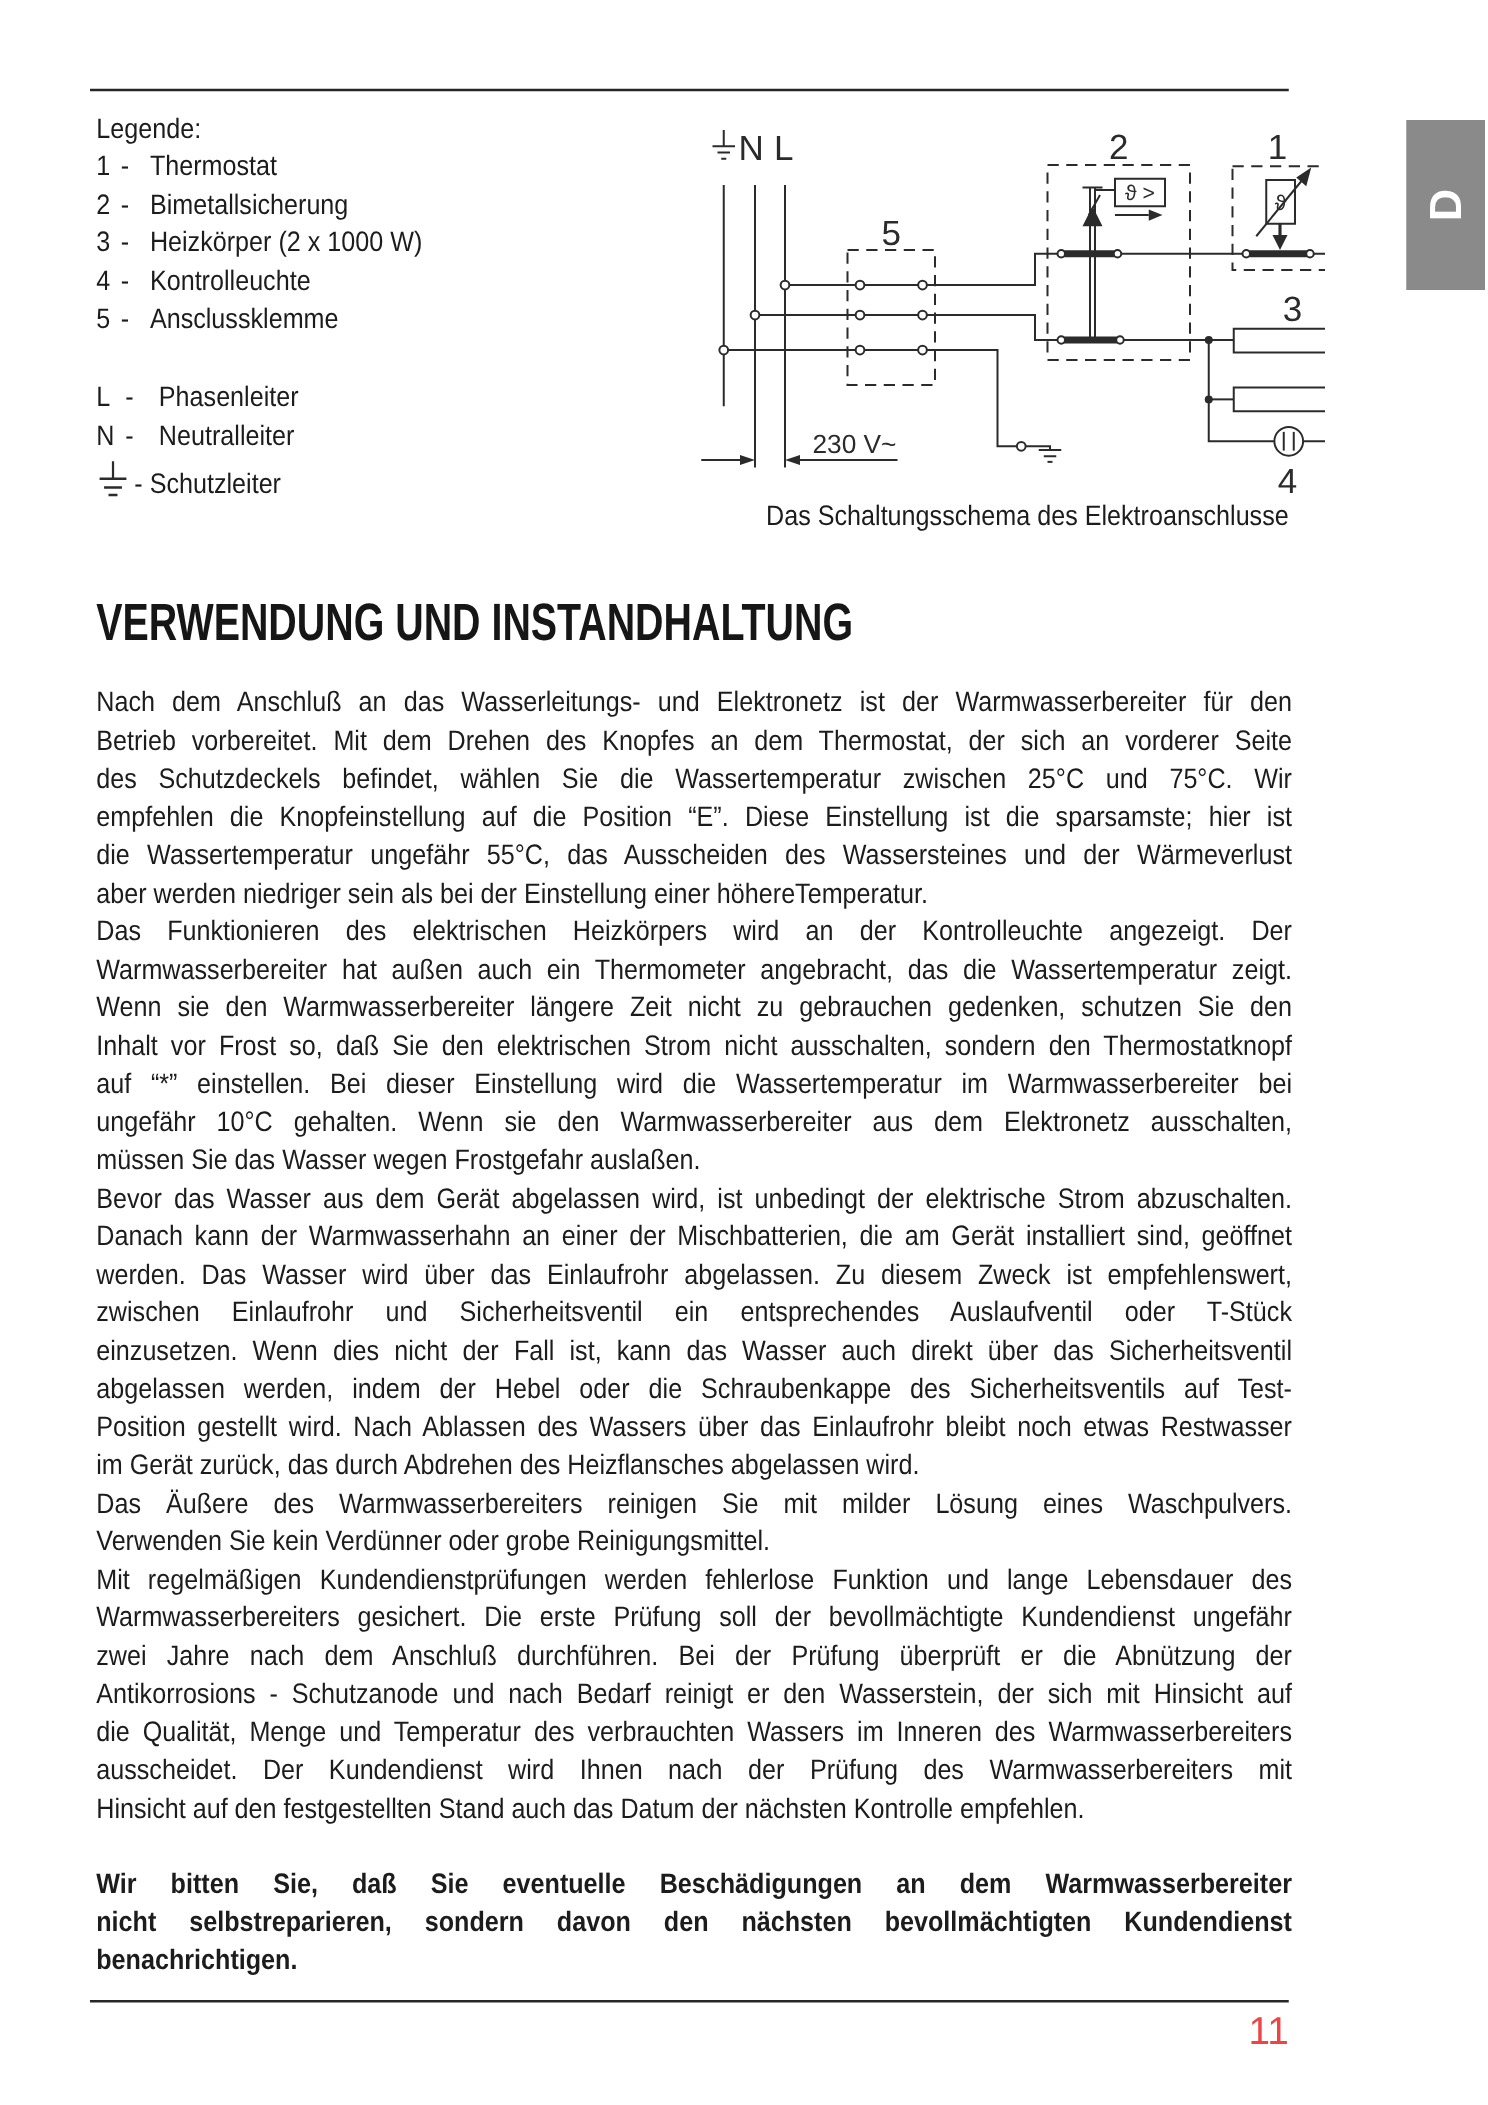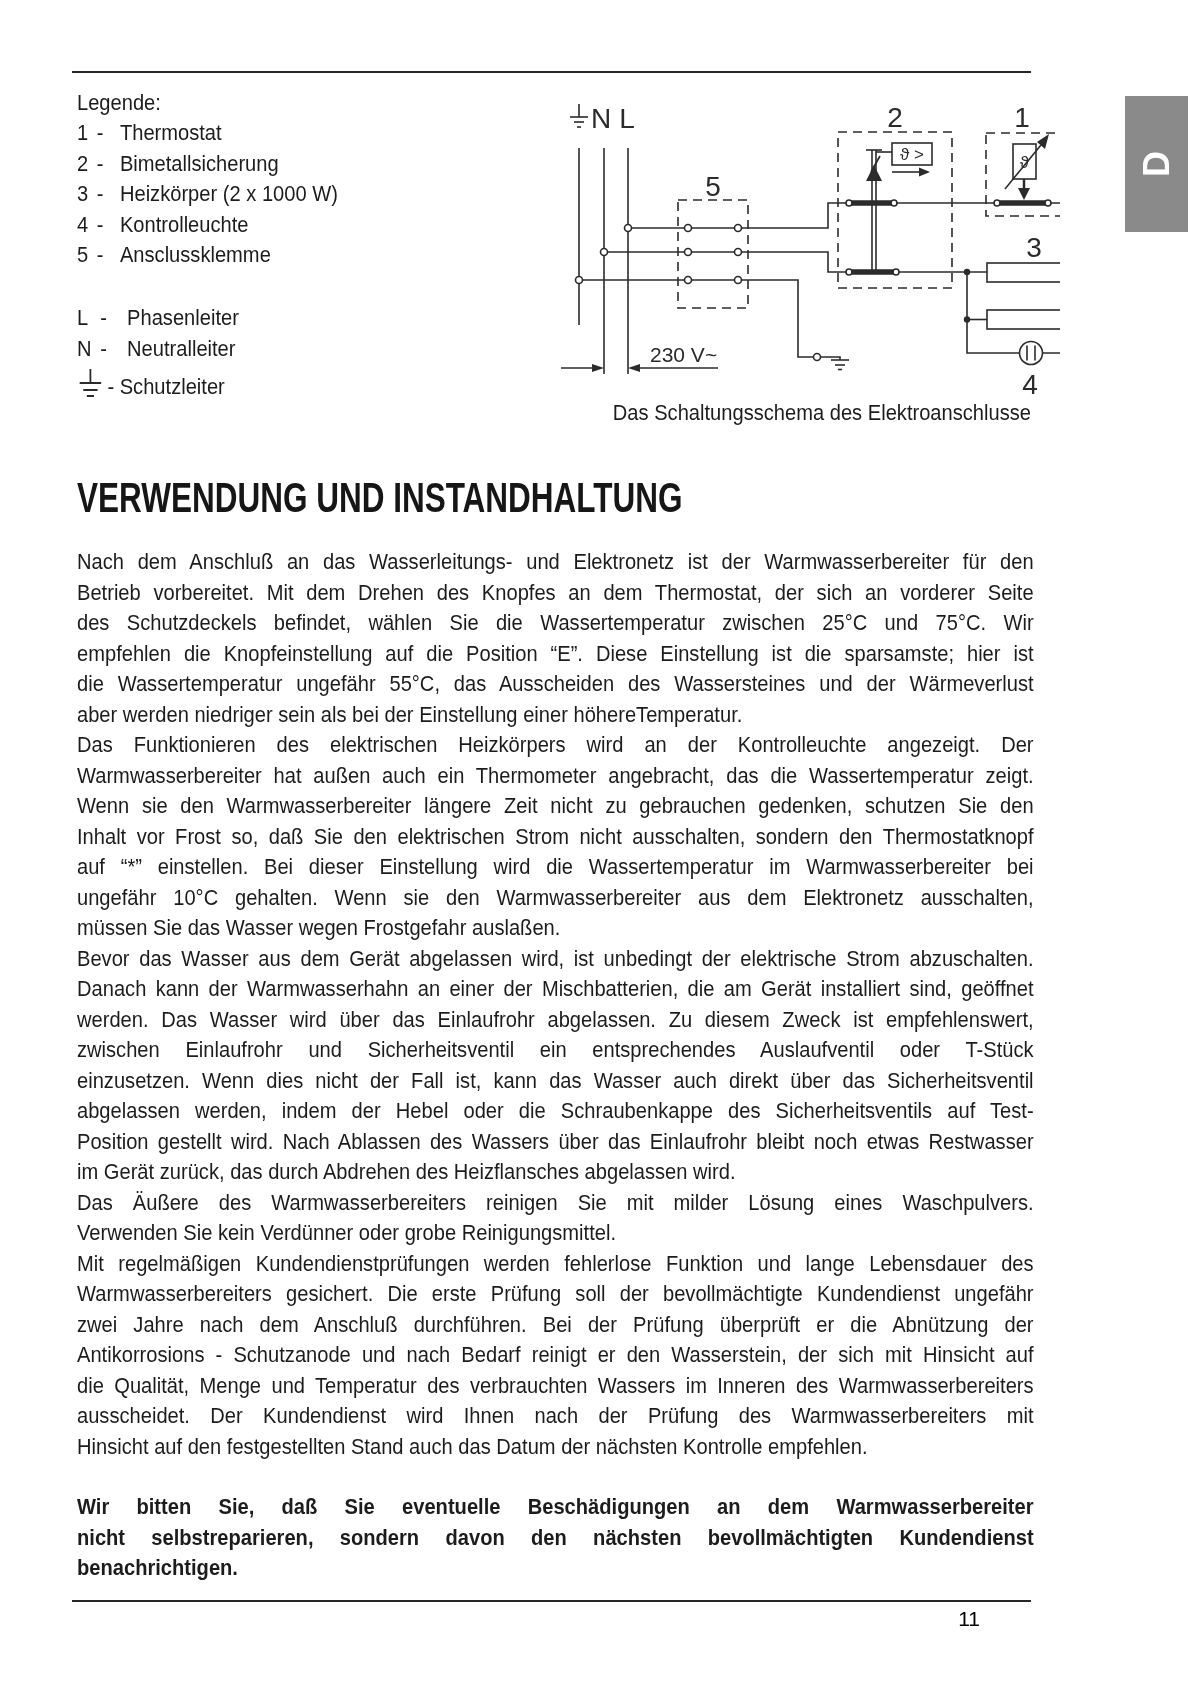--- a/index.html
+++ b/index.html
@@ -50,22 +50,22 @@
     position:absolute;left:77px;top:547px;width:1070px;
     font-size:22.5px;line-height:30.5px;
     transform:scaleX(0.894);transform-origin:0 0;
   }
   .para{margin:0;}
   .para.bold{font-weight:700;margin-top:30px;}
   .bline{text-align:left;}
   .bline.just{text-align:justify;text-align-last:justify;}
   
   .pageno{
-    position:absolute;left:849px;top:1607px;width:131px;text-align:right;
-    font-size:21px;color:#000000;
+    position:absolute;left:900px;top:1607px;width:131px;text-align:right;
+    font-size:31px;color:#ef4444;
   }
 </style>
 </head>
 <body>
 
 <div class="rule" style="left:72px;top:71px;width:959px;"></div>
 
 <div class="legend">
   <div>Legende:</div>
   <div>

